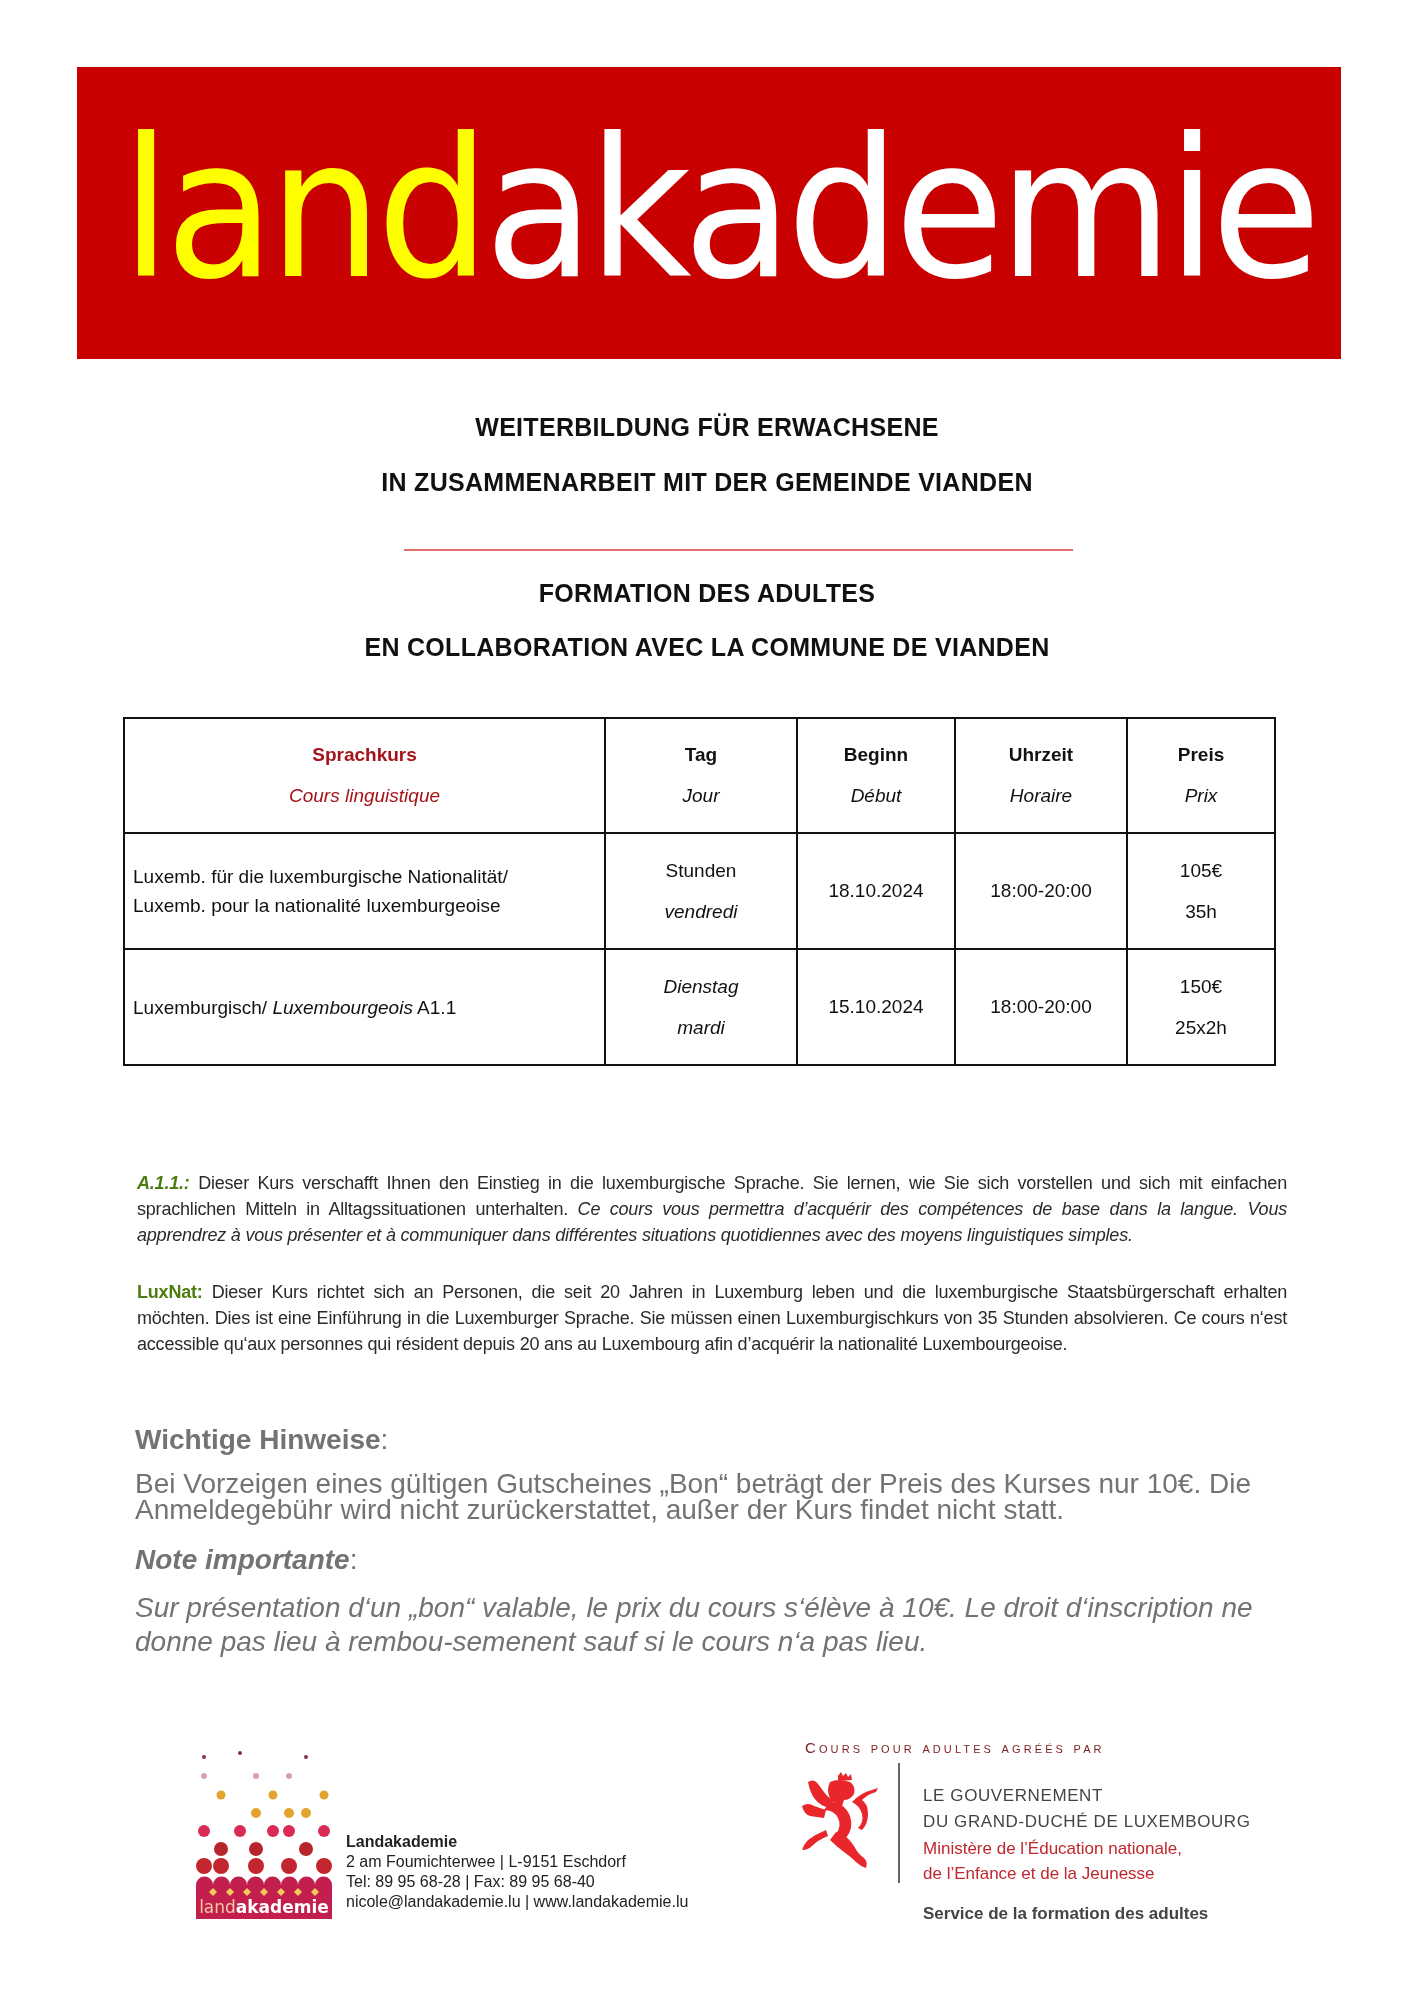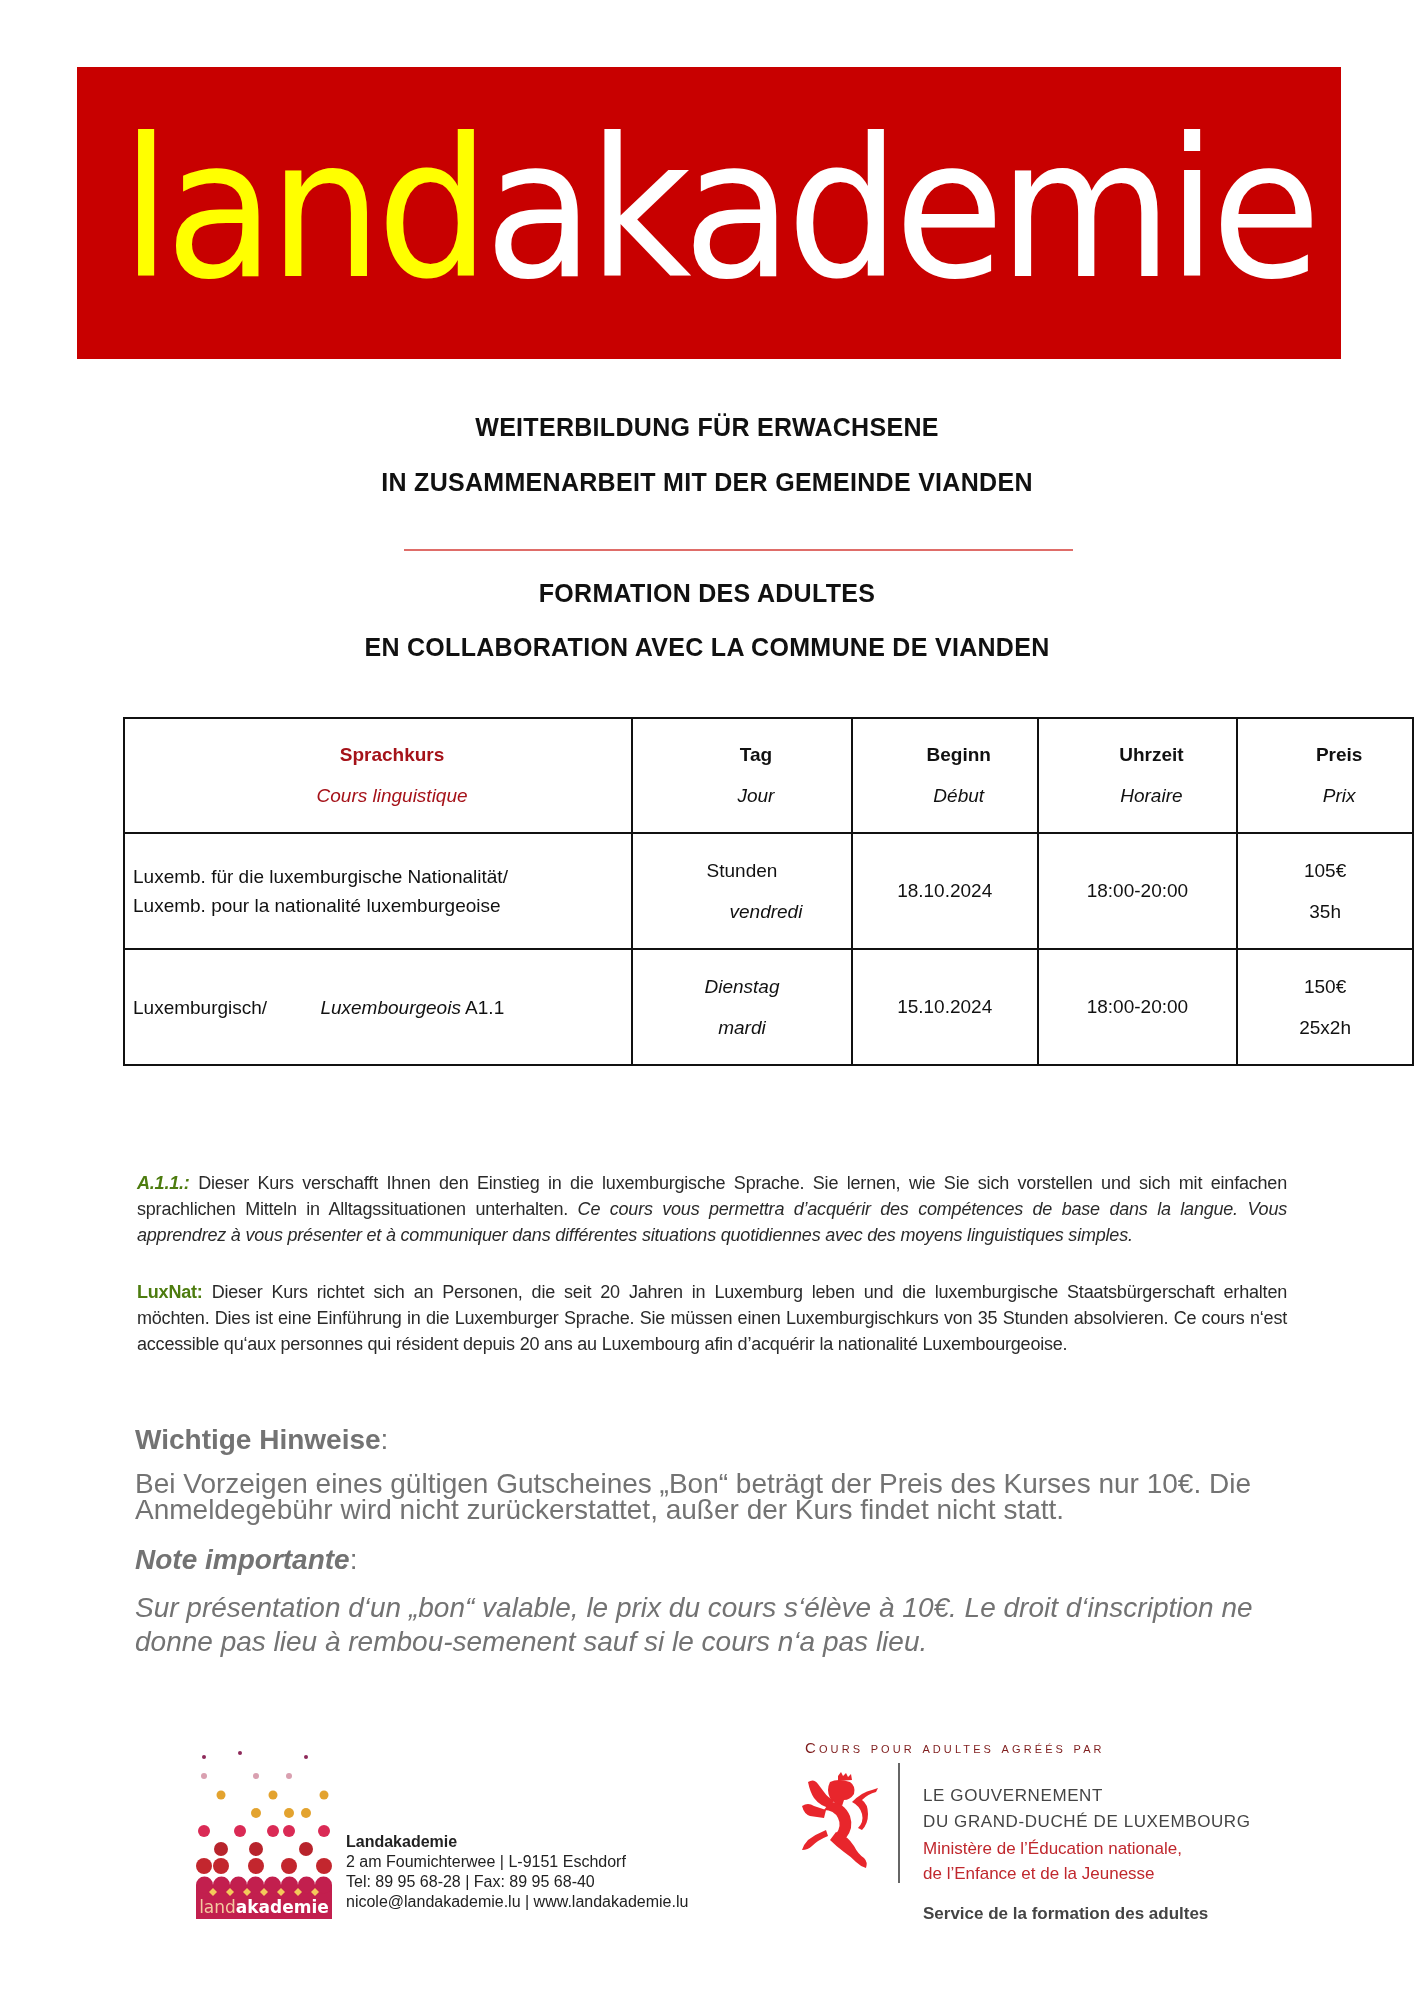--- a/index.html
+++ b/index.html
@@ -16,34 +16,34 @@
   .heading { left: 0; width: 1414px; text-align: center; font-family: "Liberation Sans", sans-serif; font-weight: bold; font-size: 25px; letter-spacing: 0.3px; line-height: 30px; color: #111; }
   #h1 { top: 412px; }
   #h2 { top: 467px; }
   #h3 { top: 578px; }
   #h4 { top: 632px; }
   #divider { left: 404px; top: 549px; width: 669px; height: 2px; background: #D9534F; opacity: 0.85; }
 
   
   #course-table { left: 123px; top: 717px; border-collapse: collapse; font-family: "Liberation Sans", sans-serif; font-size: 19px; color: #111; }
   #course-table td, #course-table th { border: 2.5px solid #111; padding: 0; text-align: center; vertical-align: middle; }
-  #course-table th { height: 113px; font-weight: normal; padding-left: 28px; }
+  #course-table th { height: 113px; font-weight: normal; }
   #course-table tr.body-row td { height: 114px; }
   .col1 { width: 479px; }
   .col2 { width: 190px; }
   .col3 { width: 156px; }
   .col4 { width: 170px; }
   .col5 { width: 146px; }
   .hdr-de { display: block; font-weight: bold; line-height: 22px; }
   .hdr-fr { display: block; font-style: italic; line-height: 22px; margin-top: 19px; }
   .red { color: #A51219; }
   #course-table td.name { text-align: left; padding-left: 8px; line-height: 29px; }
   .two-line span { display: block; line-height: 22px; }
   .two-line span + span { margin-top: 19px; }
-  .it { font-style: italic; padding-left: 48px; }
+  .it { font-style: italic; }
 
   
   .desc { left: 137px; width: 1150px; font-family: "Liberation Sans", sans-serif; font-size: 18px; line-height: 26px; color: #2a2a2a; text-align: justify; letter-spacing: -0.2px; }
   #desc-a11 { top: 1170px; }
   #desc-luxnat { top: 1279px; }
   .desc b { color: #4d7c0f; }
 
   
   .note { left: 135px; width: 1160px; font-family: "Liberation Sans", sans-serif; font-size: 28px; color: #737373; }
   #note-de-title { top: 1424px; }

